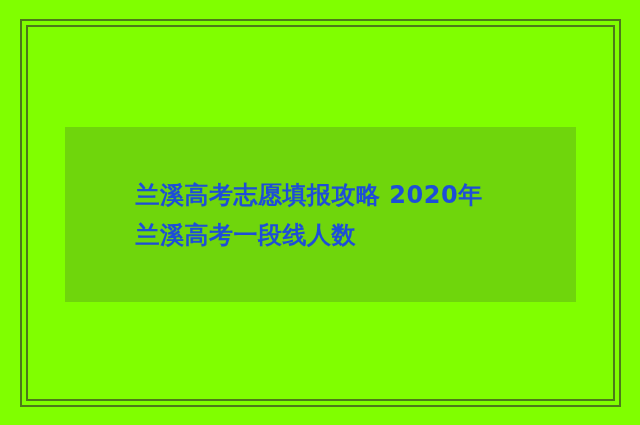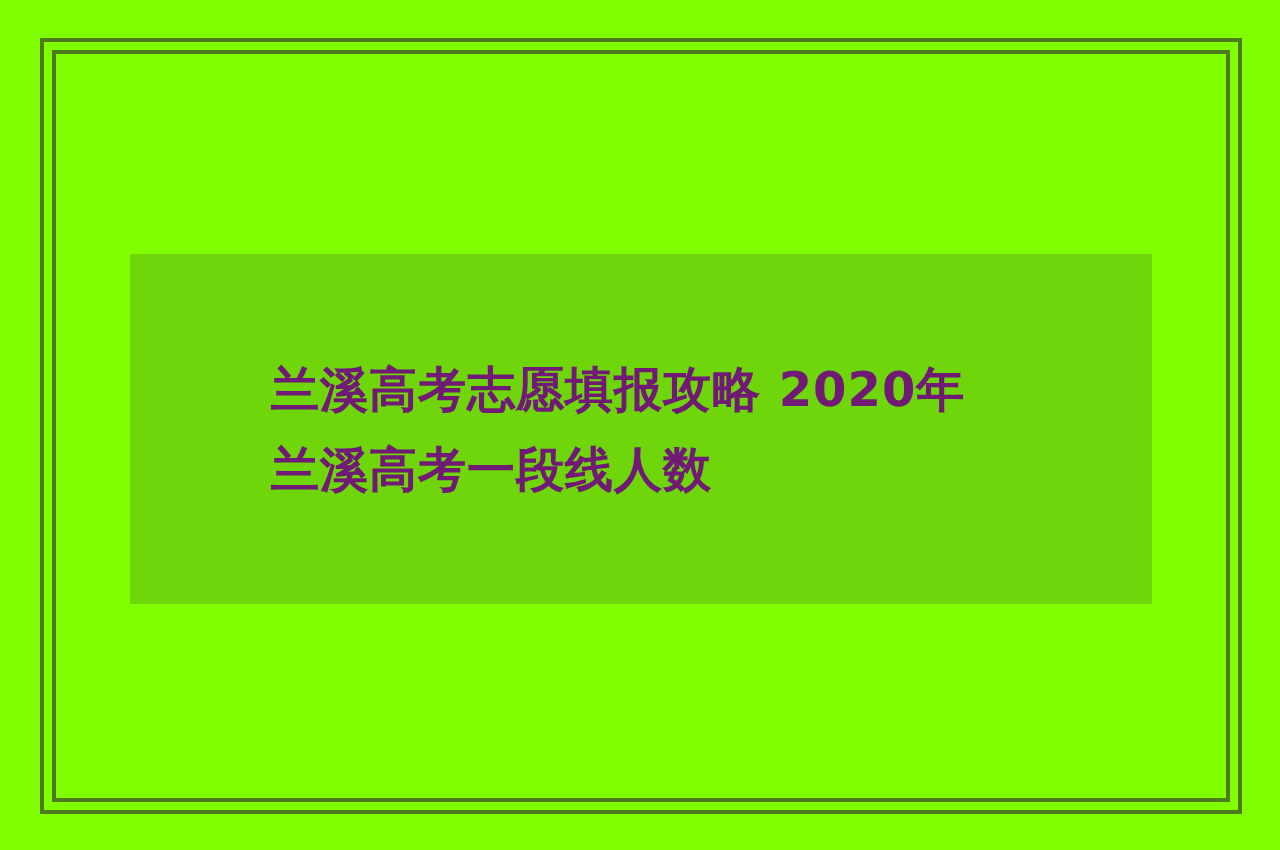--- a/index.html
+++ b/index.html
@@ -53,21 +53,21 @@
     background: #6fd60c;
     display: flex;
     align-items: center;
     justify-content: center;
     box-sizing: border-box;
   }
 
   #headline {
     width: 370px;
     margin: 0;
-    color: #701a75;
+    color: #1d4ed8;
     font-size: 24px;
     font-weight: bold;
     line-height: 40px;
     letter-spacing: 0.5px;
     text-align: left;
     word-break: break-all;
     font-family: "DejaVu Sans", "Liberation Sans", sans-serif;
     text-rendering: optimizeLegibility;
   }
 </style>

